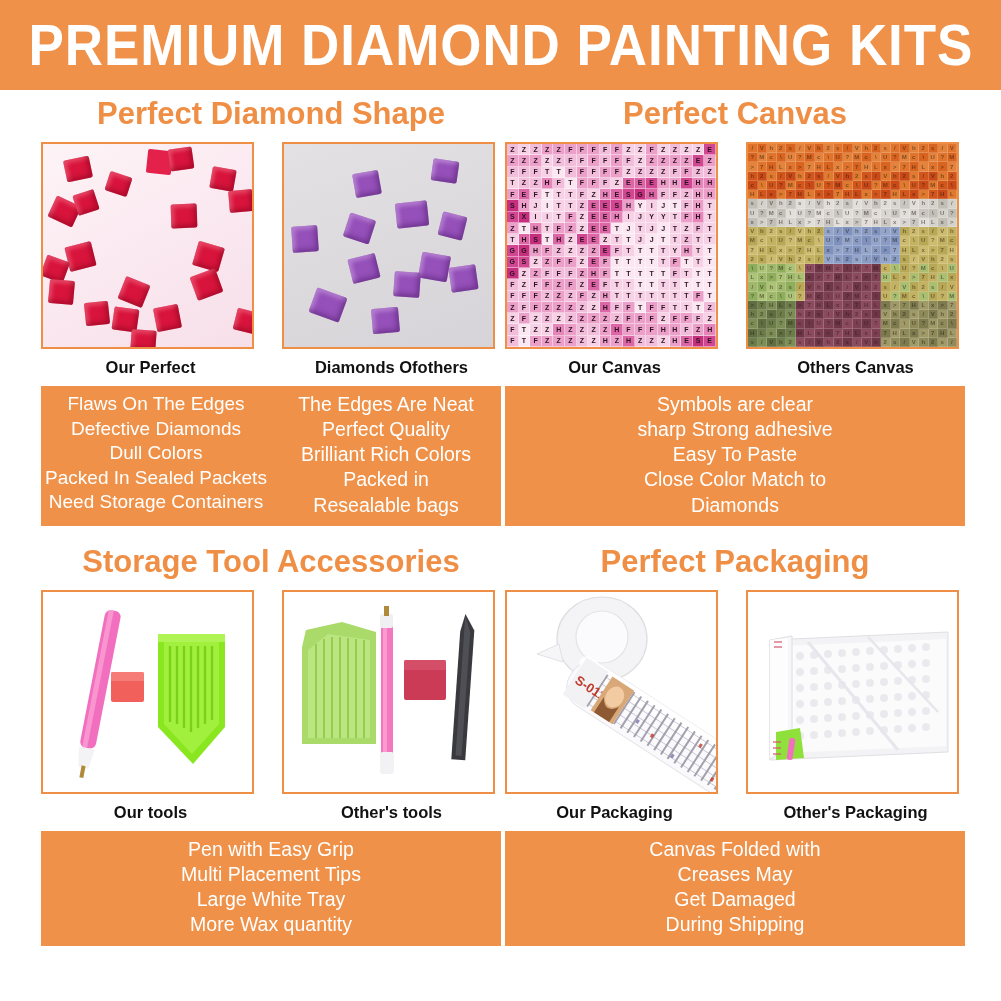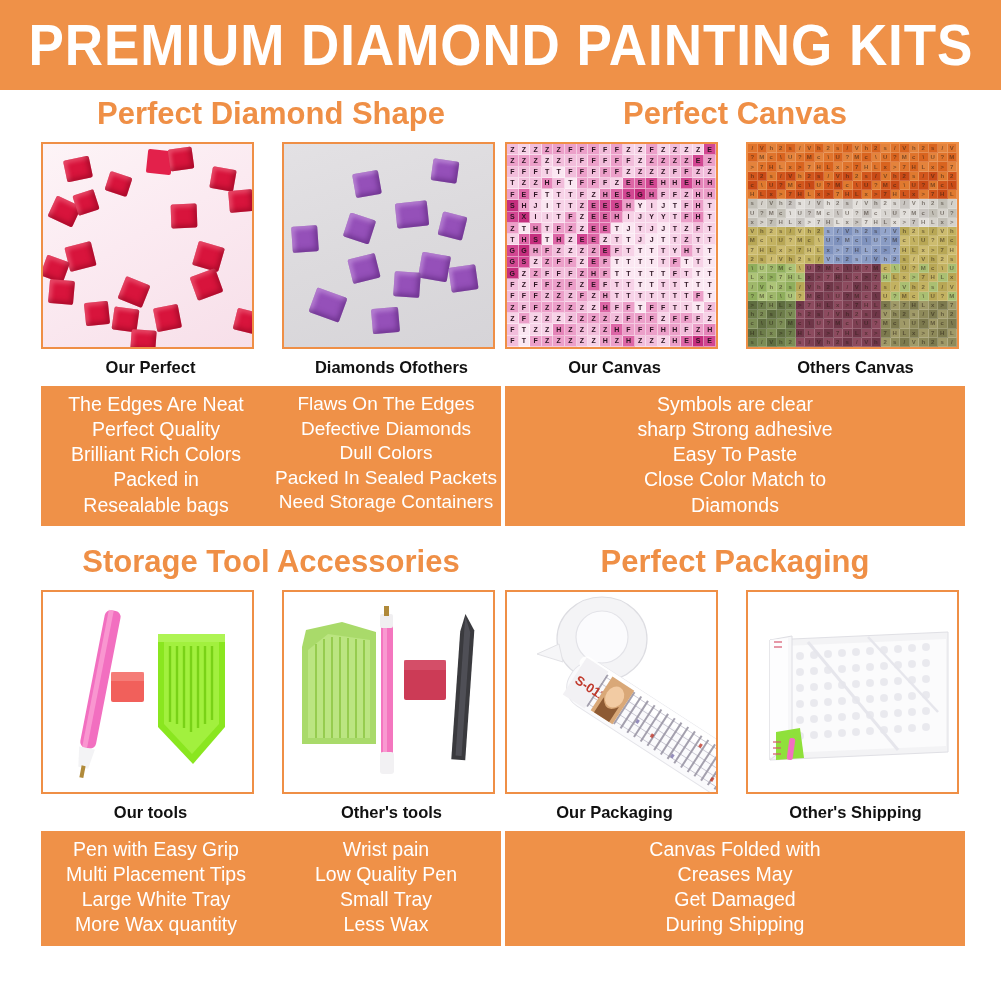--- a/index.html
+++ b/index.html
@@ -183,30 +183,30 @@
           <div class="gem pur" style="left:166px;top:122px;width:27px;height:25px;transform:rotate(-8deg)"></div>
           <div class="gem pur" style="left:110px;top:128px;width:26px;height:25px;transform:rotate(4deg)"></div>
           <div class="gem pur" style="left:28px;top:148px;width:32px;height:26px;transform:rotate(20deg)"></div>
           <div class="gem pur" style="left:88px;top:164px;width:27px;height:25px;transform:rotate(-5deg)"></div>
         </div>
         <div class="cap noselect">Diamonds Ofothers</div>
       </div>
     </div>
 
     <div class="tbox">
+      <div class="tcol nudge noselect">Flaws On The Edges
+Defective Diamonds
+Dull Colors
+Packed In Sealed Packets
+Need Storage Containers</div>
       <div class="tcol noselect">The Edges Are Neat
 Perfect Quality
 Brilliant Rich Colors
 Packed in
 Resealable bags</div>
-      <div class="tcol nudge noselect">Flaws On The Edges
-Defective Diamonds
-Dull Colors
-Packed In Sealed Packets
-Need Storage Containers</div>
     </div>
   </div>
 
   <div class="quad q-right q-top">
     <div class="sect-title noselect">Perfect Canvas</div>
 
     <div class="imgrow">
       <div class="imgcell">
         <div class="photo ph-canvas">
           <div class="cgrid" id="our-canvas-grid" style="grid-template-columns: repeat(18, 1fr); grid-template-rows: repeat(18, 1fr);">
@@ -1115,24 +1115,20 @@
         </div>
         <div class="cap noselect">Other's tools</div>
       </div>
     </div>
 
     <div class="tbox">
       <div class="tcol noselect">Pen with Easy Grip
 Multi Placement Tips
 Large White Tray
 More Wax quantity</div>
-      <div class="tcol noselect">Wrist pain
-Low Quality Pen
-Small Tray
-Less Wax</div>
     </div>
   </div>
 
   <div class="quad q-right q-bot">
     <div class="sect-title noselect">Perfect Packaging</div>
 
     <div class="imgrow">
       <div class="imgcell">
         <div class="photo tall ph-pack">
           <svg width="209" height="200" viewBox="0 0 209 200" style="position:absolute;left:0;top:0">
@@ -1282,21 +1278,21 @@
                 <line x1="25" y1="156" x2="33" y2="156"></line>
                 <line x1="25" y1="162" x2="33" y2="162"></line>
               </g>
               <g stroke="#d8566d" stroke-width="1.2">
                 <line x1="26" y1="50" x2="34" y2="50"></line>
                 <line x1="26" y1="55" x2="34" y2="55"></line>
               </g>
             </g>
           </svg>
         </div>
-        <div class="cap noselect">Other's Shipping</div>
+        <div class="cap noselect">Other's Packaging</div>
       </div>
     </div>
 
     <div class="tbox">
       <div class="tcol noselect">Canvas Folded with
 Creases May
 Get Damaged
 During Shipping</div>
     </div>
   </div>

